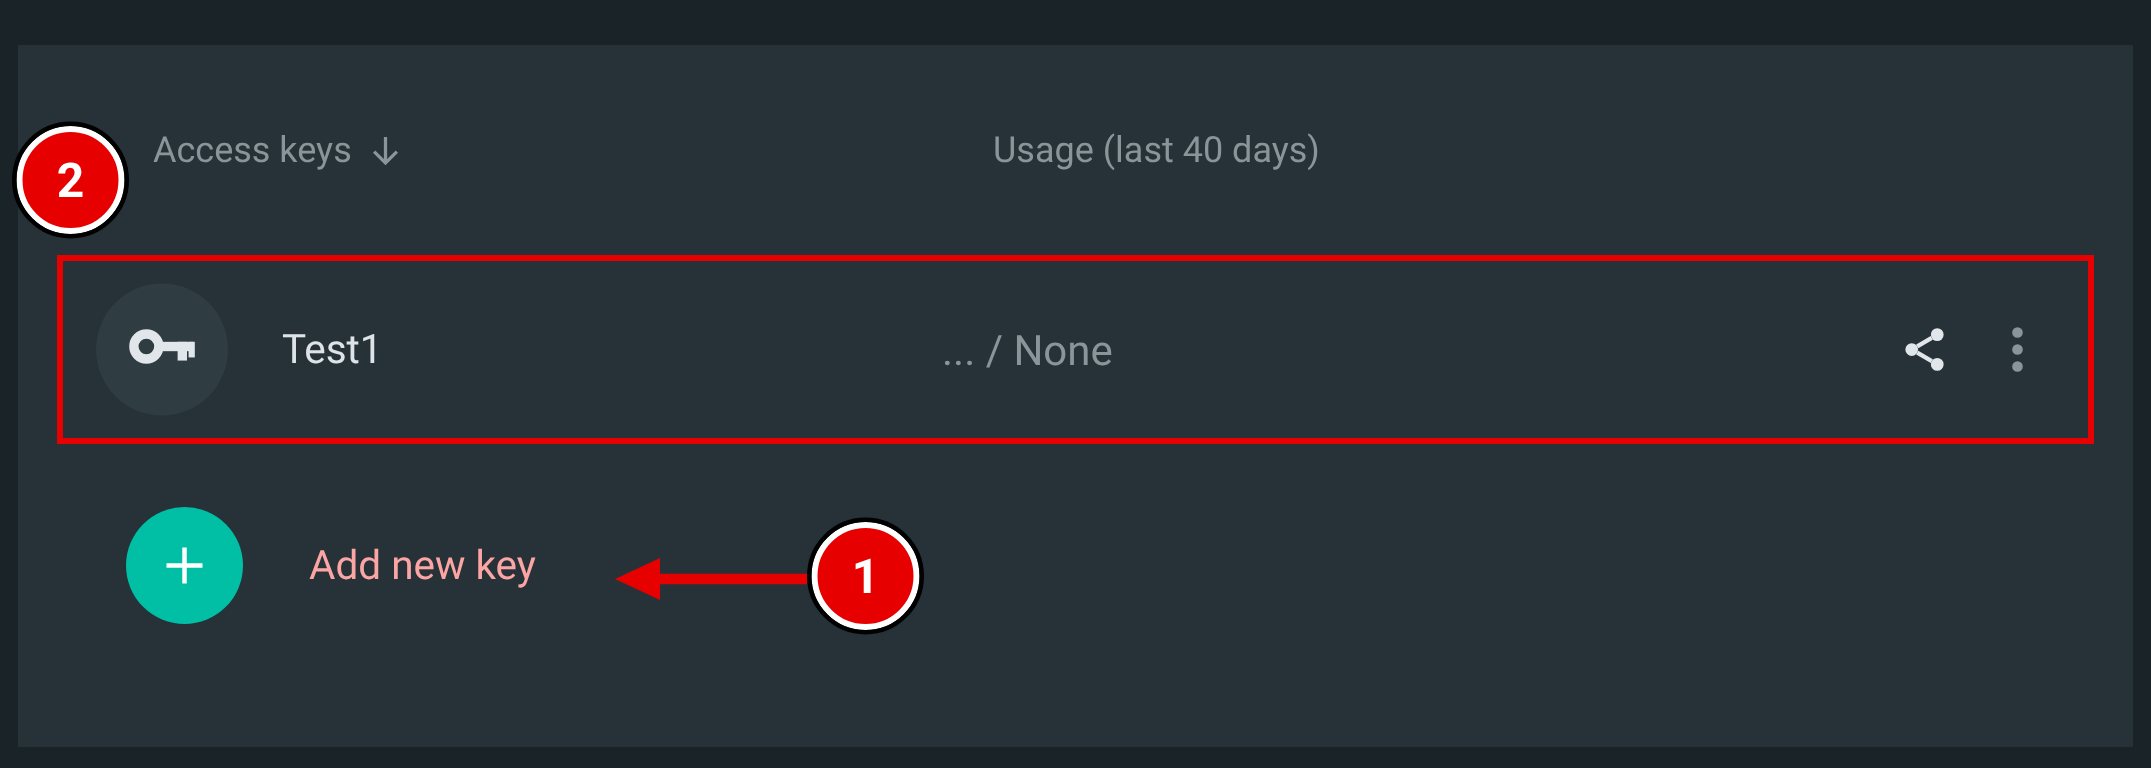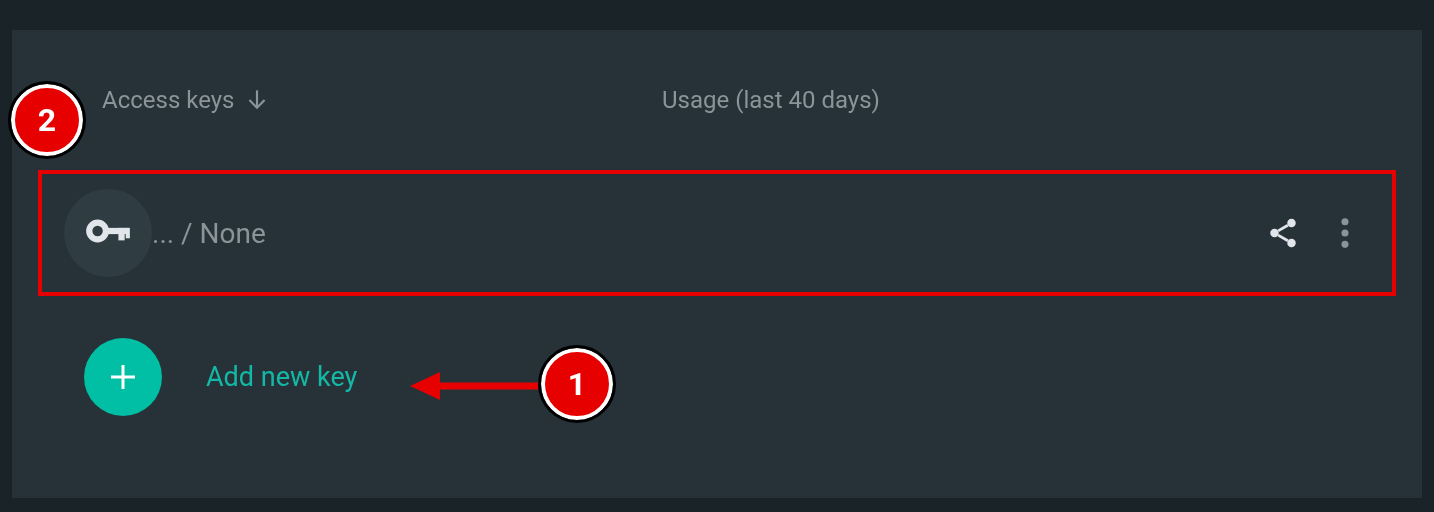--- a/index.html
+++ b/index.html
@@ -27,20 +27,21 @@
     .header-row {
       display: flex;
       align-items: center;
       padding: 0 40px 0 90px;
       height: 40px;
       font-size: 24px;
       color: #8a9499;
     }
     .col-keys {
       display: flex;
+      align-items: center;
       gap: 10px;
       width: 560px;
     }
     .col-usage {
       flex: 1;
     }
     .arrow-down-icon {
       display: inline-flex;
     }
     
@@ -100,21 +101,21 @@
       width: 78px;
       height: 78px;
       border-radius: 50%;
       background: #00bfa5;
       display: flex;
       align-items: center;
       justify-content: center;
       color: #fff;
     }
     .add-label {
-      color: #14b8a6;
+      color: #fca5a5;
       font-size: 27px;
       text-align: center;
     }
     
     .anno-circle {
       position: absolute;
       width: 72px;
       height: 72px;
       border-radius: 50%;
       background: #e60000;
@@ -168,20 +169,21 @@
       <div class="key-avatar">
         <span>
           <svg width="50" height="50" viewBox="0 0 24 24" fill="#e0e6e9">
             <circle cx="7" cy="12" r="4" fill="none" stroke="#e0e6e9" stroke-width="3"></circle>
             <rect x="10" y="10.5" width="12" height="3"></rect>
             <rect x="17" y="10.5" width="3" height="6"></rect>
             <rect x="20.5" y="10.5" width="2" height="5"></rect>
           </svg>
         </span>
       </div>
+      <div class="key-name">Test1</div>
       <div class="key-usage">... / None</div>
       <div class="key-actions">
         <span class="icon-btn">
           <svg width="34" height="34" viewBox="0 0 24 24" fill="#e0e6e9">
             <circle cx="18" cy="5" r="3"></circle>
             <circle cx="6" cy="12" r="3"></circle>
             <circle cx="18" cy="19" r="3"></circle>
             <line x1="8.59" y1="13.51" x2="15.42" y2="17.49" stroke="#e0e6e9" stroke-width="2"></line>
             <line x1="15.41" y1="6.51" x2="8.59" y2="10.49" stroke="#e0e6e9" stroke-width="2"></line>
           </svg>

